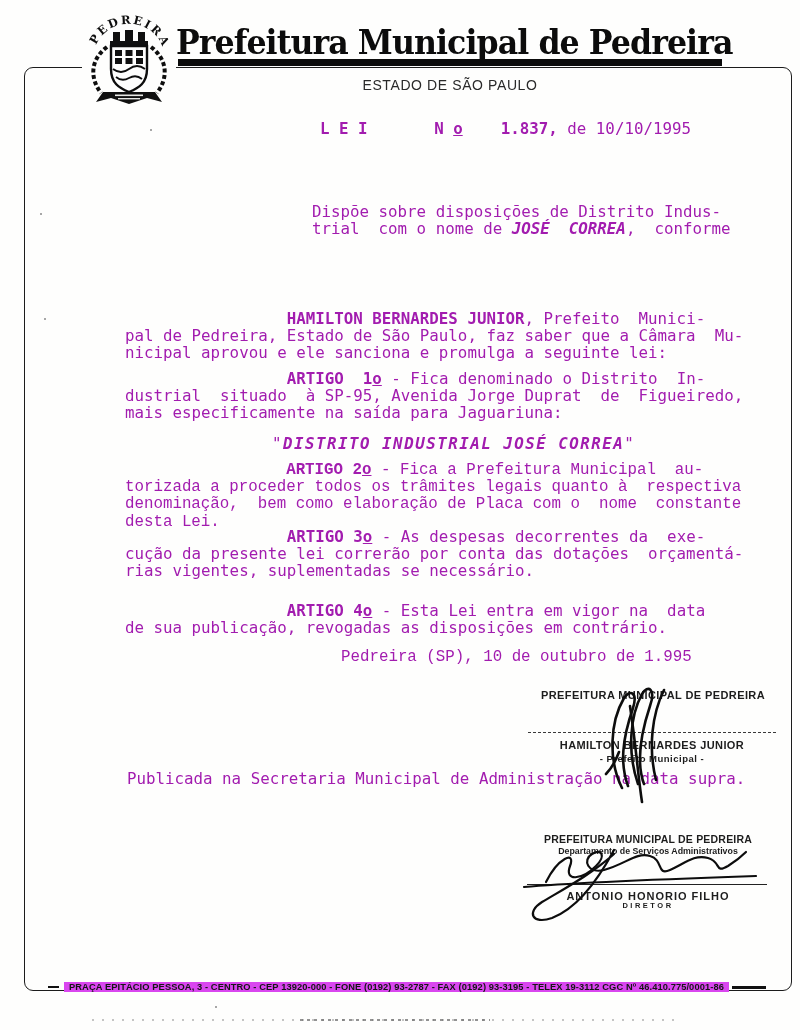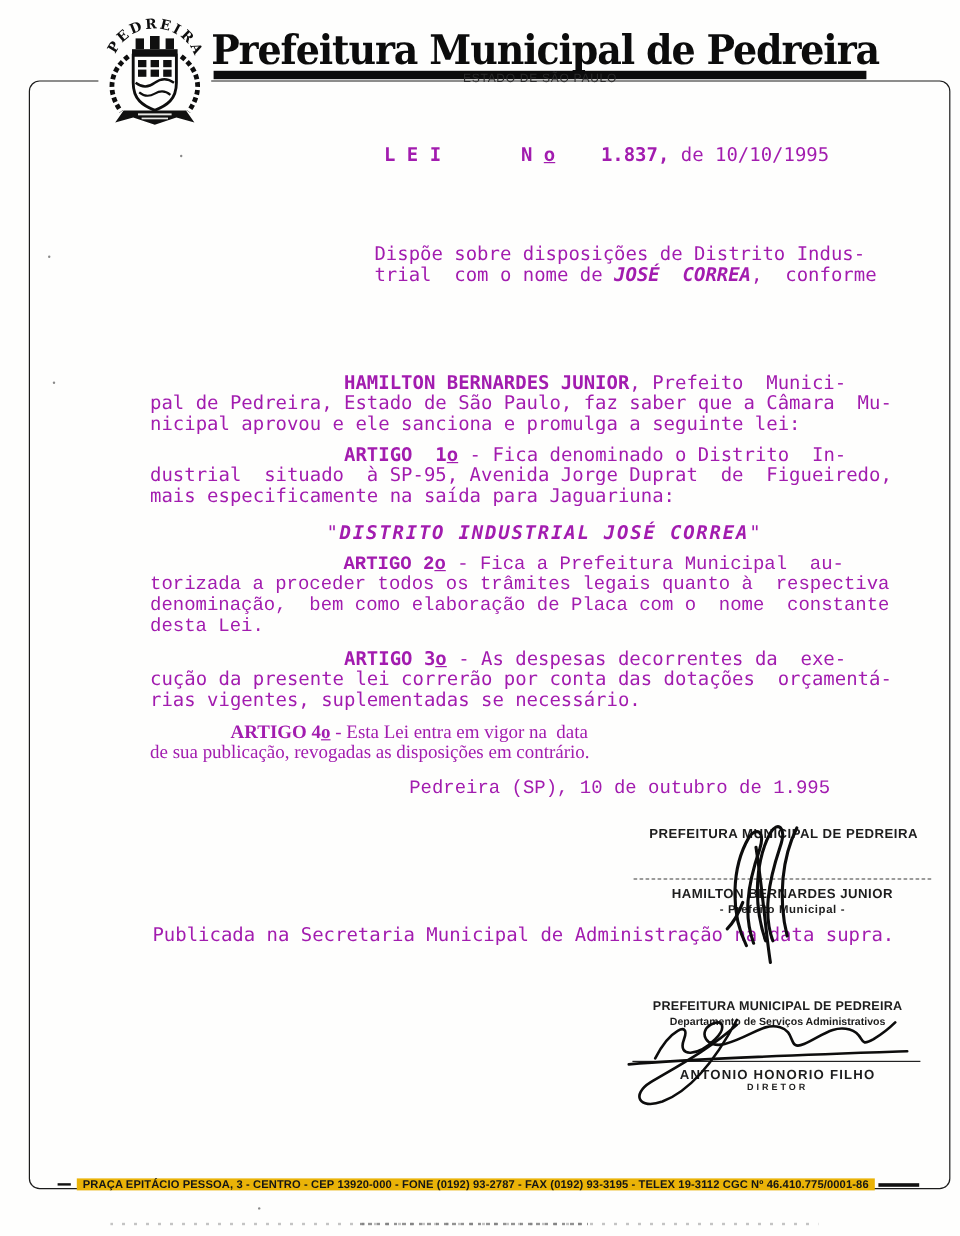--- a/index.html
+++ b/index.html
@@ -7,56 +7,56 @@
         font-family:"DejaVu Sans Mono",monospace;color:#161616;}
   
   #frame{position:absolute;left:24px;top:67px;width:766px;height:922px;
          border:1.4px solid #1c1c1c;border-radius:9px;}
   
   #emblem{position:absolute;left:82px;top:5px;width:94px;height:102px;background:#fefefd;}
   #header-title{position:absolute;left:176px;top:22px;width:620px;
         font-family:"DejaVu Serif",serif;font-weight:bold;font-size:34px;color:#0c0c0c;
         letter-spacing:-1px;transform:scaleX(.93);transform-origin:left;white-space:nowrap;}
   #title-rule{position:absolute;left:178px;top:59px;width:544px;height:7px;background:#0c0c0c;}
-  #header-subtitle{position:absolute;left:178px;top:60px;width:544px;text-align:center;
-        font-family:"Liberation Sans",sans-serif;font-size:10px;letter-spacing:.6px;color:#2a2a2a;}
+  #header-subtitle{position:absolute;left:178px;top:77px;width:544px;text-align:center;
+        font-family:"Liberation Sans",sans-serif;font-size:14px;letter-spacing:.6px;color:#2a2a2a;}
   
   .tw{position:absolute;font-size:15.8px;line-height:17.2px;white-space:pre;color:#a21caf;}
   .tw .line{white-space:pre;}
   .b{font-weight:bold;}
   .i{font-style:italic;margin-top:16px;}
   .u{text-decoration:underline;}
   .block-lei{left:320px;top:120px;}
   .block-ementa{left:312px;top:203px;}
   .block-preamble{left:125px;top:310px;}
   .block-art1{left:125px;top:370px;}
   .block-district{left:272px;top:435px;letter-spacing:1.5px;}
   .block-art2{left:125px;top:462px;font-family:Liberation Mono, monospace;}
-  .block-art3{left:125px;top:540px;}
-  .block-art4{left:125px;top:602px;font-family:Liberation Serif, serif;}
+  .block-art3{left:125px;top:528px;}
+  .block-art4{left:125px;top:602px;}
   .block-dateline{left:341px;top:649px;font-family:Liberation Mono, monospace;}
   .block-publicada{left:127px;top:770px;}
   
   .stamp{position:absolute;font-family:"Liberation Sans",sans-serif;color:#1d1d1d;text-align:center;}
   #stamp1{left:528px;top:689px;width:250px;}
   #stamp1 .org{font-size:11px;font-weight:bold;letter-spacing:.4px;}
   #stamp1 .rule1{position:absolute;left:0;top:43px;width:248px;border-top:1.6px dashed #3a3a3a;}
   #stamp1 .name{position:absolute;left:0;top:50px;width:248px;font-size:11px;font-weight:bold;letter-spacing:.4px;}
   #stamp1 .role{position:absolute;left:0;top:64px;width:248px;font-size:9.5px;font-weight:bold;letter-spacing:.5px;}
   #stamp2{left:543px;top:833px;width:210px;}
   #stamp2 .org{font-size:10.5px;font-weight:bold;letter-spacing:.2px;}
   #stamp2 .dept{position:absolute;left:0;top:13px;width:210px;font-size:8.8px;font-weight:bold;}
   #stamp2 .rule2{position:absolute;left:-16px;top:51px;width:240px;border-top:1.7px solid #222;}
   #stamp2 .name{position:absolute;left:0;top:57px;width:210px;font-size:11px;font-weight:bold;letter-spacing:1px;}
   #stamp2 .role{position:absolute;left:0;top:68px;width:210px;font-size:7.5px;font-weight:bold;letter-spacing:2.5px;}
   .sig{position:absolute;pointer-events:none;}
   
   #footer{position:absolute;left:48px;top:982px;display:flex;align-items:center;}
   #footer-left-dash{width:11px;height:2px;background:#111;margin-right:5px;}
-  #footer-text{background:#eab308;padding:0 5px;font-family:"Liberation Sans",sans-serif;
+  #footer-text{background:#d946ef;padding:0 5px;font-family:"Liberation Sans",sans-serif;
         font-size:9.3px;font-weight:bold;letter-spacing:.1px;color:#151515;white-space:nowrap;}
   #footer-right-bar{width:34px;height:3px;background:#111;margin-left:3px;}
   
   .speck{position:absolute;width:2px;height:2px;background:#8a8a8a;border-radius:50%;}
   #noise1{position:absolute;left:92px;top:1019px;width:590px;height:2px;opacity:.5;
         background:repeating-linear-gradient(90deg,#8a8a8a 0 2px,transparent 2px 10px);}
   #noise2{position:absolute;left:300px;top:1019px;width:190px;height:2px;opacity:.75;
         background:repeating-linear-gradient(90deg,#6f6f6f 0 3px,transparent 3px 7px);}
 </style>
 </head>

